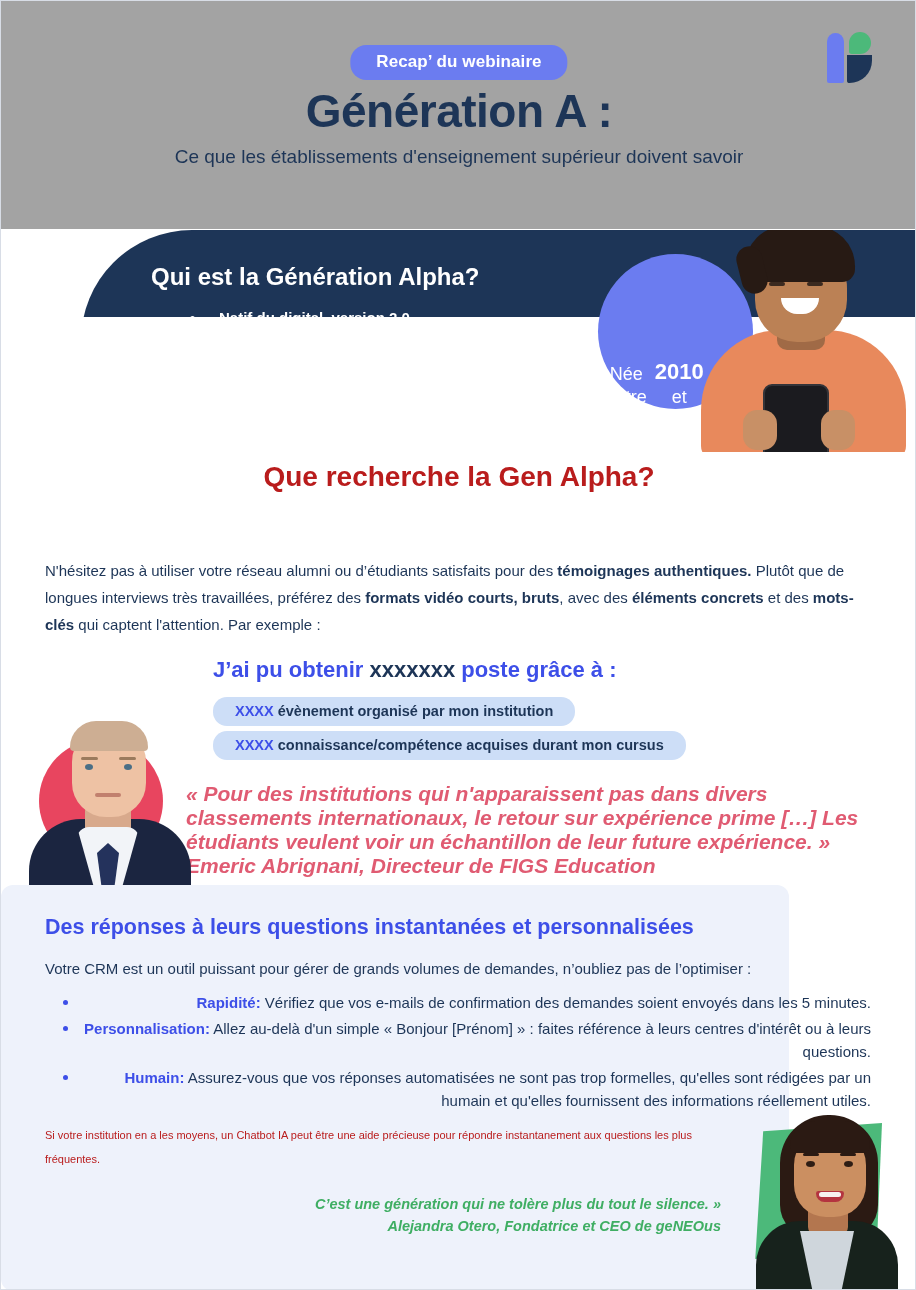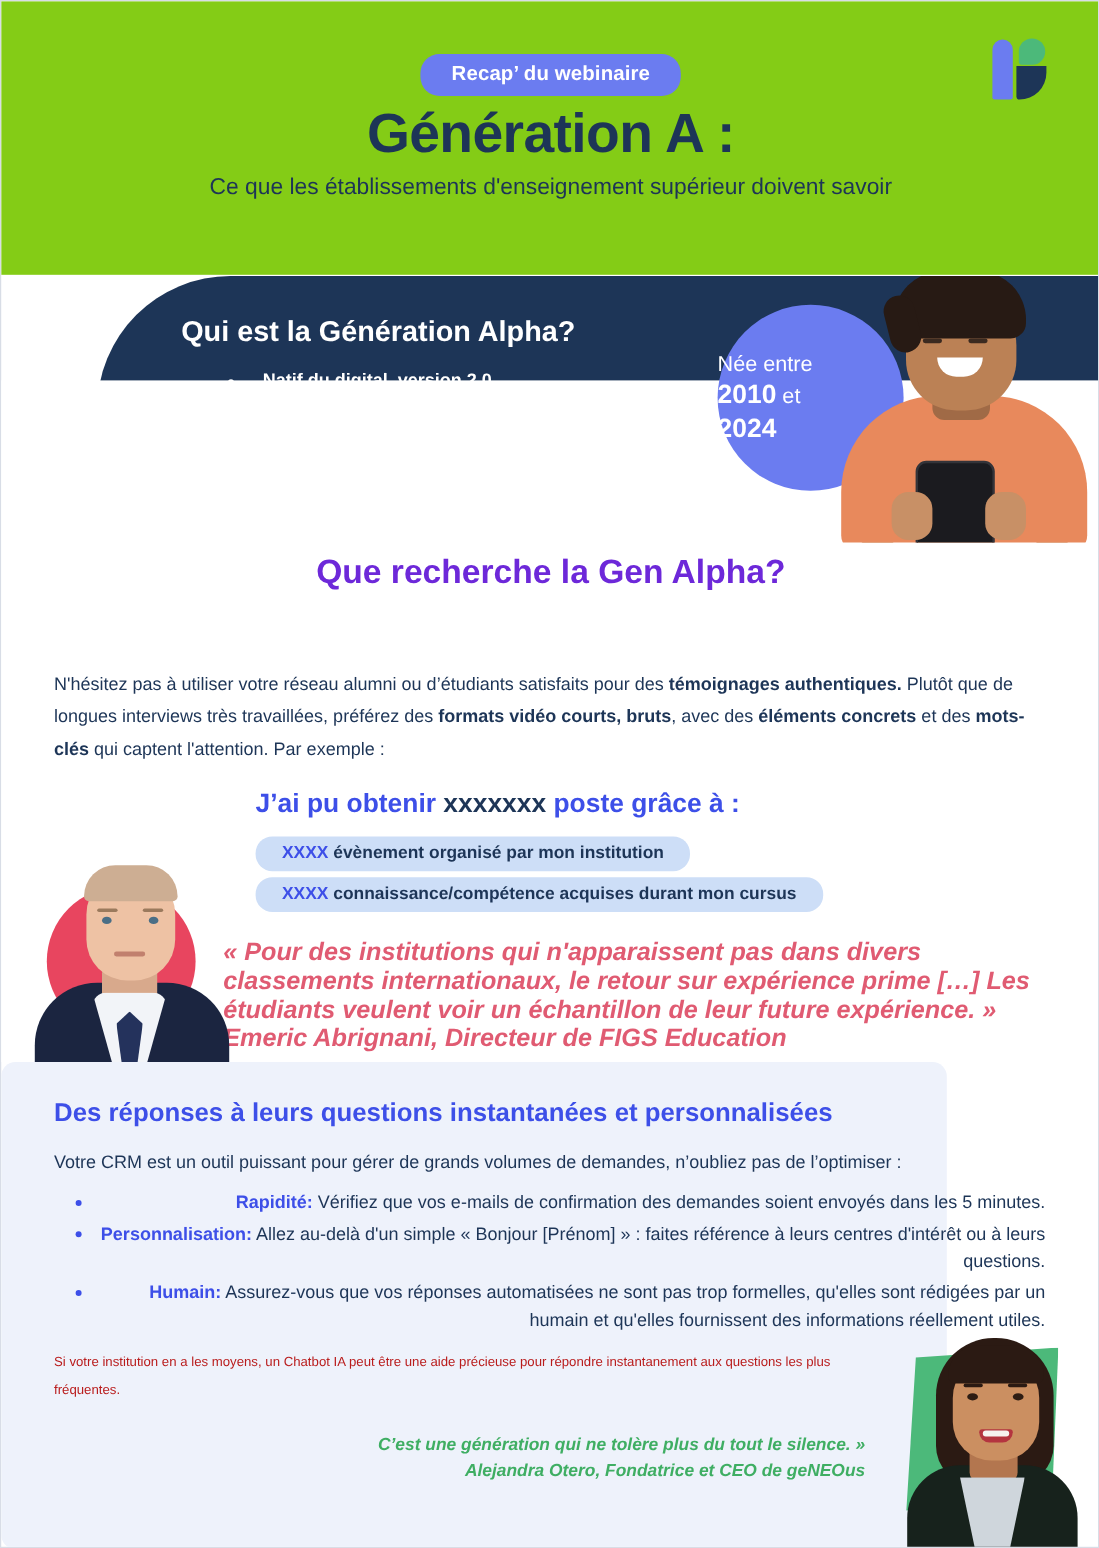--- a/index.html
+++ b/index.html
@@ -17,21 +17,21 @@
     background: #ffffff;
     border: 1px solid #d8dde6;
   }
 
   
   .header-band {
     position: absolute;
     left: 0; top: 0;
     width: 916px;
     height: 228px;
-    background: #84cc16;
+    background: #a3a3a3;
   }
 
   .logo {
     position: absolute;
     right: 42px;
     top: 28px;
     width: 52px;
     height: 54px;
   }
   .logo-bar {
@@ -141,23 +141,23 @@
   .age-circle {
     position: absolute;
     left: 517px;
     top: 24px;
     width: 155px;
     height: 155px;
     border-radius: 50%;
     background: #6b7cf0;
     color: #ffffff;
     display: flex;
-    flex-direction: column;
+    flex-direction: row;
     justify-content: center;
-    align-items: flex-start;
+    align-items: flex-end;
     text-align: center;
     line-height: 1.28;
     z-index: 1;
   }
   .age-line1 { font-size: 18px; font-weight: 400; }
   .age-line2 { font-size: 18px; font-weight: 400; }
   .age-line2 b, .age-line3 { font-size: 22px; font-weight: 700; }
   .age-line3 { font-size: 22px; font-weight: 700; }
 
   
@@ -257,21 +257,21 @@
     background: #ffffff;
   }
 
   .section-title {
     position: absolute;
     left: 0; right: 0;
     top: 144px;
     text-align: center;
     font-size: 28px;
     font-weight: 700;
-    color: #6d28d9;
+    color: #b91c1c;
   }
 
   .sub-head {
     position: absolute;
     left: 44px;
     top: 198px;
     font-size: 21px;
     font-weight: 700;
     color: #3d4fe8;
   }

